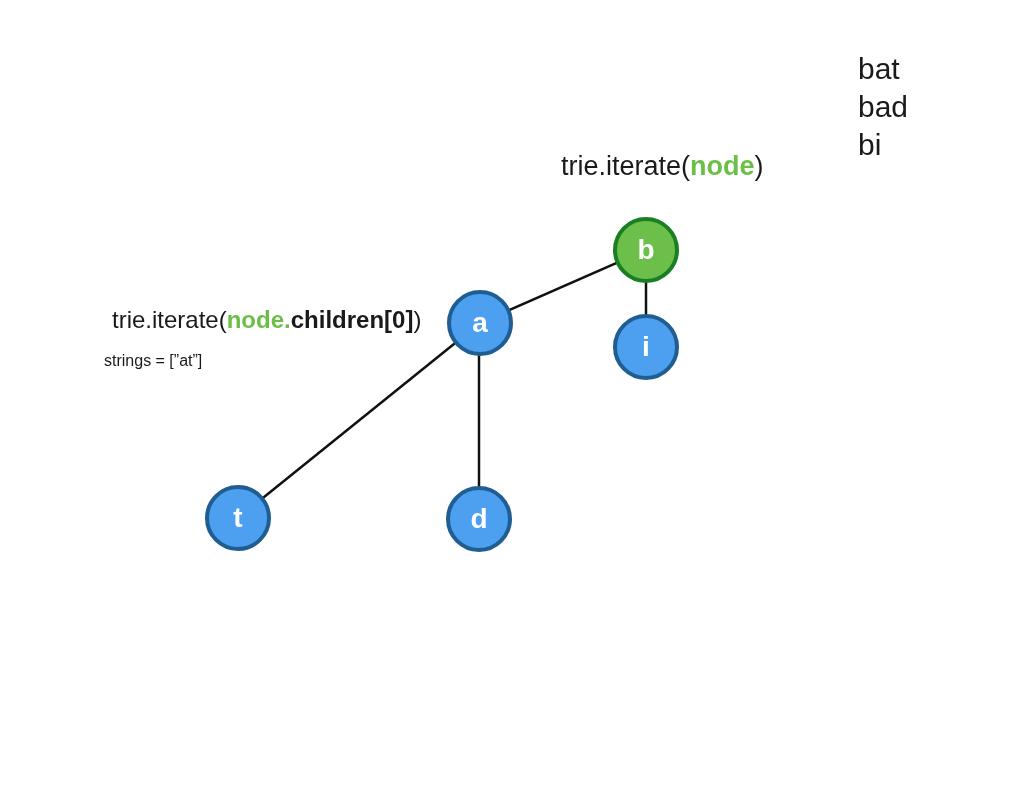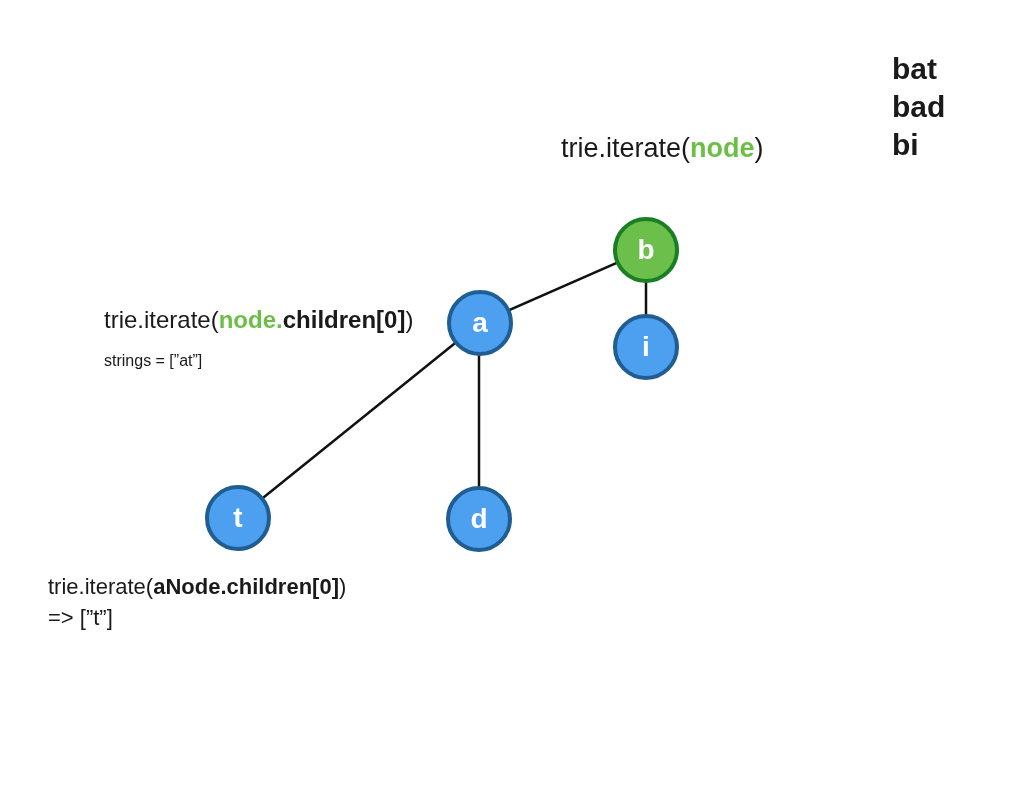--- a/index.html
+++ b/index.html
@@ -26,25 +26,25 @@
     width:66px;height:66px;
     box-sizing:border-box;
     border-radius:50%;
     display:flex;align-items:center;justify-content:center;
     color:#fff;font-weight:bold;font-size:28px;line-height:1;
   }
   .node.blue{background:var(--node-blue-fill);border:4px solid var(--node-blue-border);}
   .node.green{background:var(--node-green-fill);border:4px solid var(--node-green-border);}
   .label{position:absolute;white-space:nowrap;}
   .word-list{
-    position:absolute;left:892px;top:50px;
-    font-size:30px;line-height:38px;color:var(--text);font-weight:bold;
+    position:absolute;left:858px;top:50px;
+    font-size:30px;line-height:38px;color:var(--text);
   }
-  .root-call{left:561px;top:133px;font-size:27px;}
-  .a-call{left:104px;top:306px;font-size:24px;}
+  .root-call{left:561px;top:151px;font-size:27px;}
+  .a-call{left:112px;top:306px;font-size:24px;}
   .a-result{left:104px;top:352px;font-size:16px;}
   .bottom-call{font-size:22px;line-height:31px;white-space:nowrap;}
   .t-call{left:48px;top:571px;}
   .d-call{left:402px;top:571px;}
   .green-bold{color:var(--highlight-green);font-weight:bold;}
   .black-bold{color:var(--text);font-weight:bold;}
 </style>
 </head>
 <body>
 
@@ -81,21 +81,15 @@
 
   <div class="label root-call">
     <span>trie.iterate(</span><span class="green-bold">node</span><span>)</span>
   </div>
 
   <div class="label a-call">
     <span>trie.iterate(</span><span class="green-bold">node.</span><span class="black-bold">children[0]</span><span>)</span>
   </div>
   <div class="label a-result">strings = [”at”]</div>
 
-  <div class="label bottom-call t-call">
-    <div>
-      <span>trie.iterate(</span><span class="black-bold">aNode.children[0]</span><span>)</span>
-    </div>
-    <div>=&gt; [”t”]</div>
-  </div>
 
 
 </div>
 
 </body></html>

